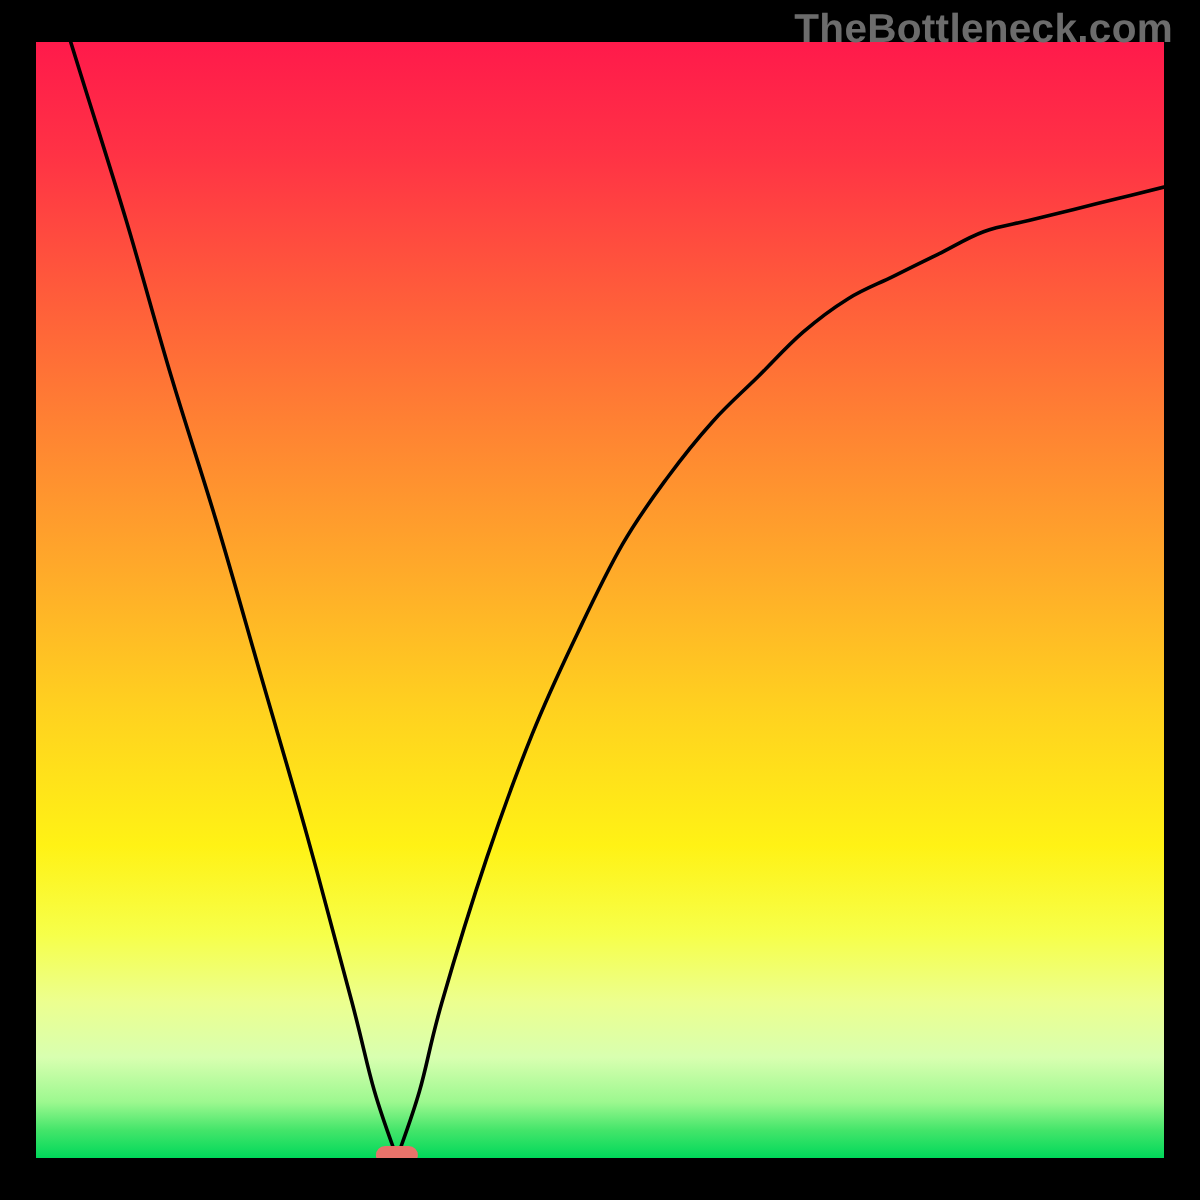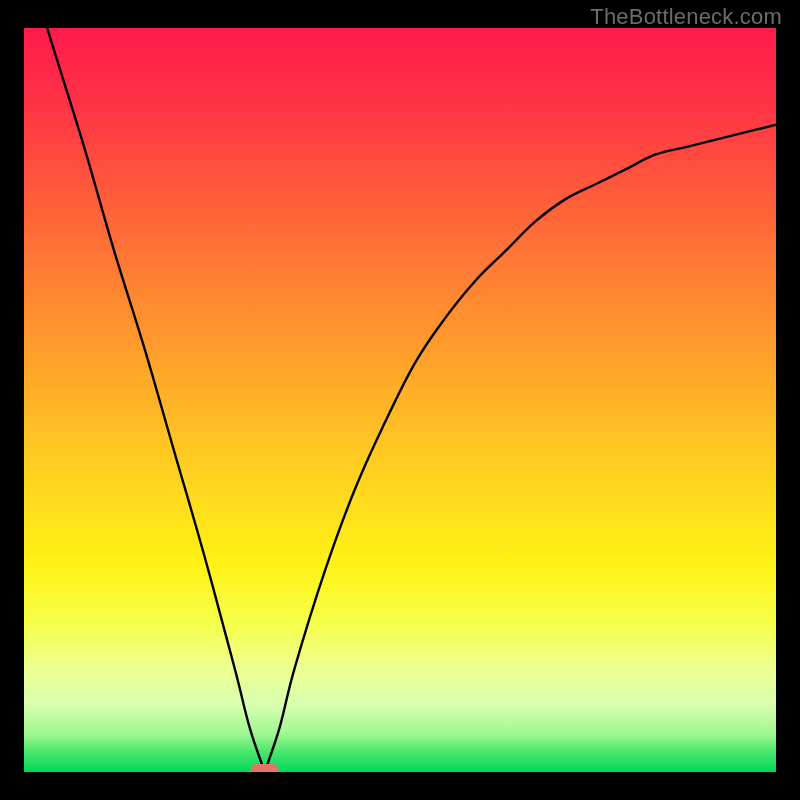--- a/index.html
+++ b/index.html
@@ -23,22 +23,22 @@
     top: 28px;
     width: 752px;
     height: 744px;
     overflow: hidden;
   }
   .watermark {
     position: absolute;
     top: 4px;
     right: 18px;
     color: #6c6c6c;
-    font-size: 22px;
-    font-weight: 400;
+    font-size: 27px;
+    font-weight: 700;
     letter-spacing: 0.2px;
     z-index: 5;
   }
   svg { display: block; }
 </style>
 </head>
 <body>
 
 <div class="frame">
 

